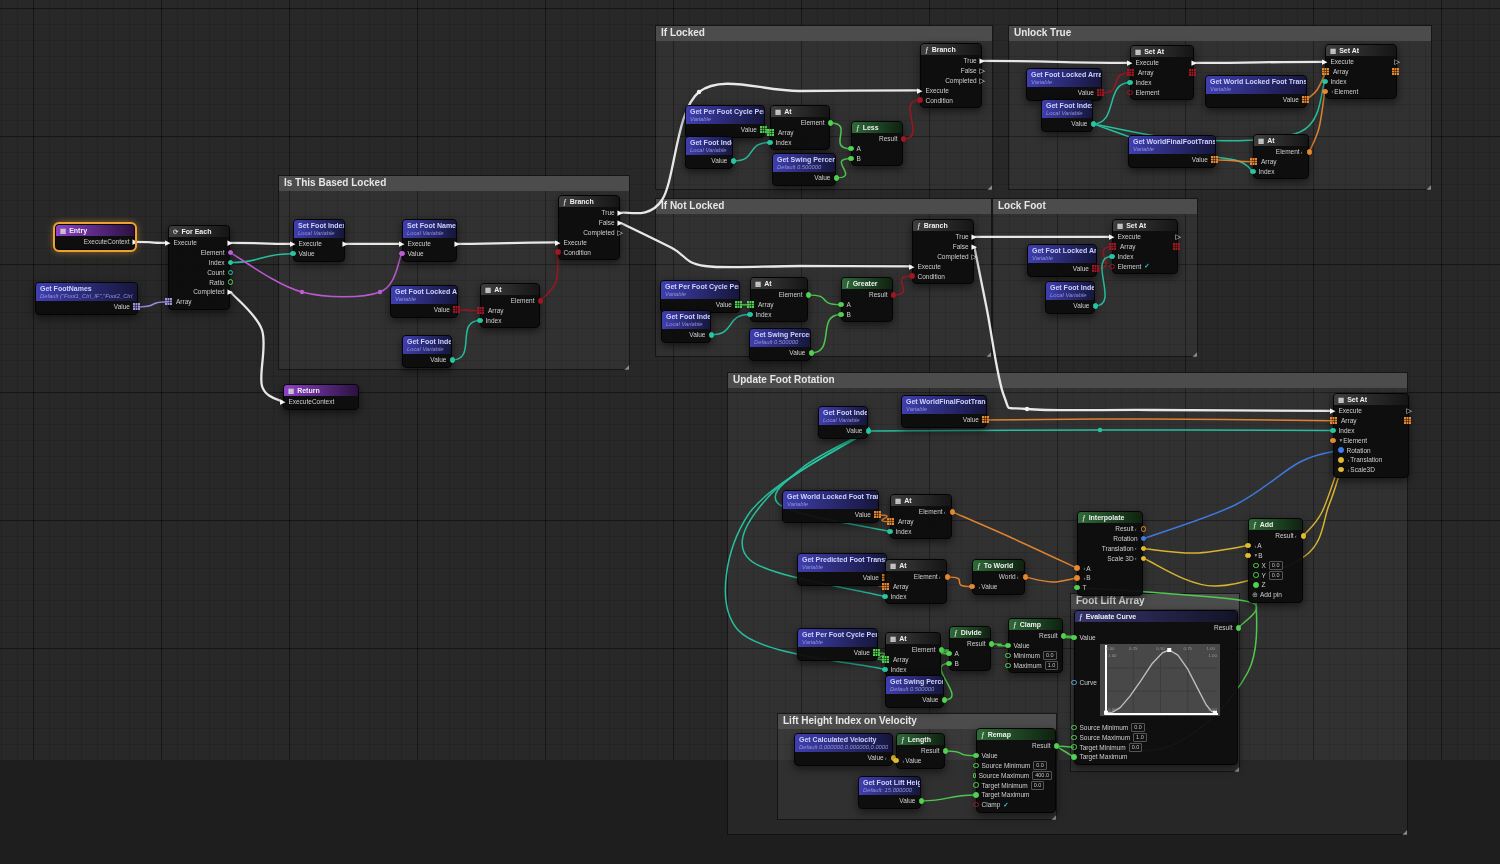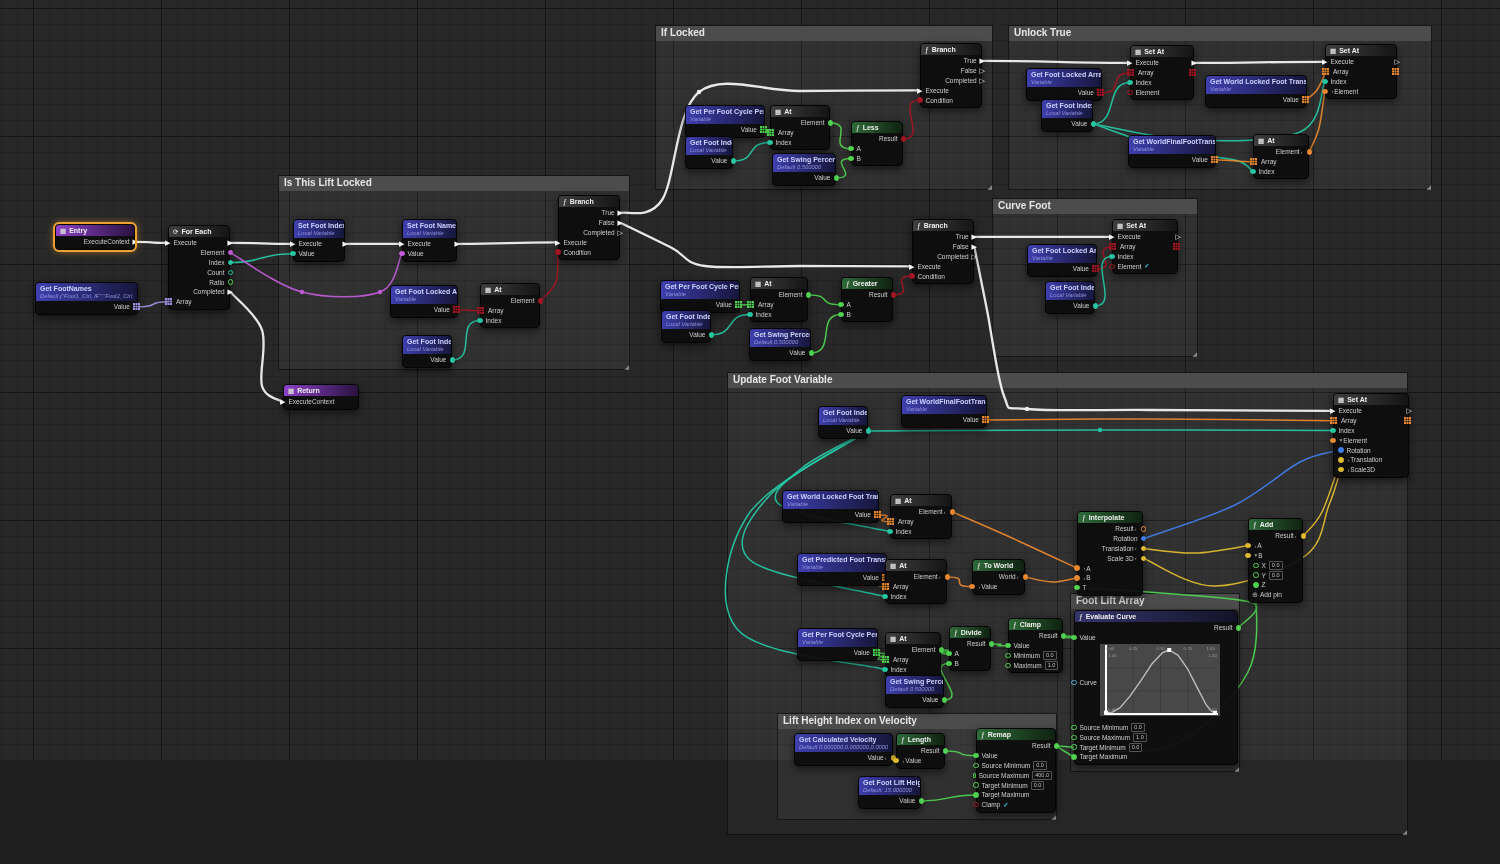--- a/index.html
+++ b/index.html
@@ -49,27 +49,30 @@
 <body>
 
 <div id="graph">
     <div class="comment" style="left: 655px; top: 25px; width: 338px; height: 165px;">
       <div class="chead">If Locked</div>
     </div>
     <div class="comment" style="left: 1008px; top: 25px; width: 424px; height: 165px;">
       <div class="chead">Unlock True</div>
     </div>
     <div class="comment" style="left: 278px; top: 175px; width: 352px; height: 195px;">
-      <div class="chead">Is This Lift Locked</div>
+      <div class="chead">Is This Based Locked</div>
+    </div>
+    <div class="comment" style="left: 655px; top: 198px; width: 337px; height: 159px;">
+      <div class="chead">If Not Locked</div>
     </div>
     <div class="comment" style="left: 992px; top: 198px; width: 206px; height: 159px;">
-      <div class="chead">Curve Foot</div>
+      <div class="chead">Lock Foot</div>
     </div>
     <div class="comment" style="left: 727px; top: 372px; width: 681px; height: 463px;">
-      <div class="chead">Update Foot Variable</div>
+      <div class="chead">Update Foot Rotation</div>
     </div>
     <div class="comment" style="left: 1070px; top: 593px; width: 170px; height: 179px;">
       <div class="chead">Foot Lift Array</div>
     </div>
     <div class="comment" style="left: 777px; top: 713px; width: 280px; height: 107px;">
       <div class="chead">Lift Height Index on Velocity</div>
     </div>
     <svg id="wires" width="1500" height="864">
       <path d="M135.3046875,241.890625 C160.3046875,241.890625 142.6953125,242.890625 167.6953125,242.890625" fill="none" stroke="#f2f2f2" stroke-width="2.3" opacity="0.95"></path>
       <path d="M230.3046875,242.890625 C264.61953125,242.890625 258.38046875,243.890625 292.6953125,243.890625" fill="none" stroke="#f2f2f2" stroke-width="2.3" opacity="0.95"></path>

